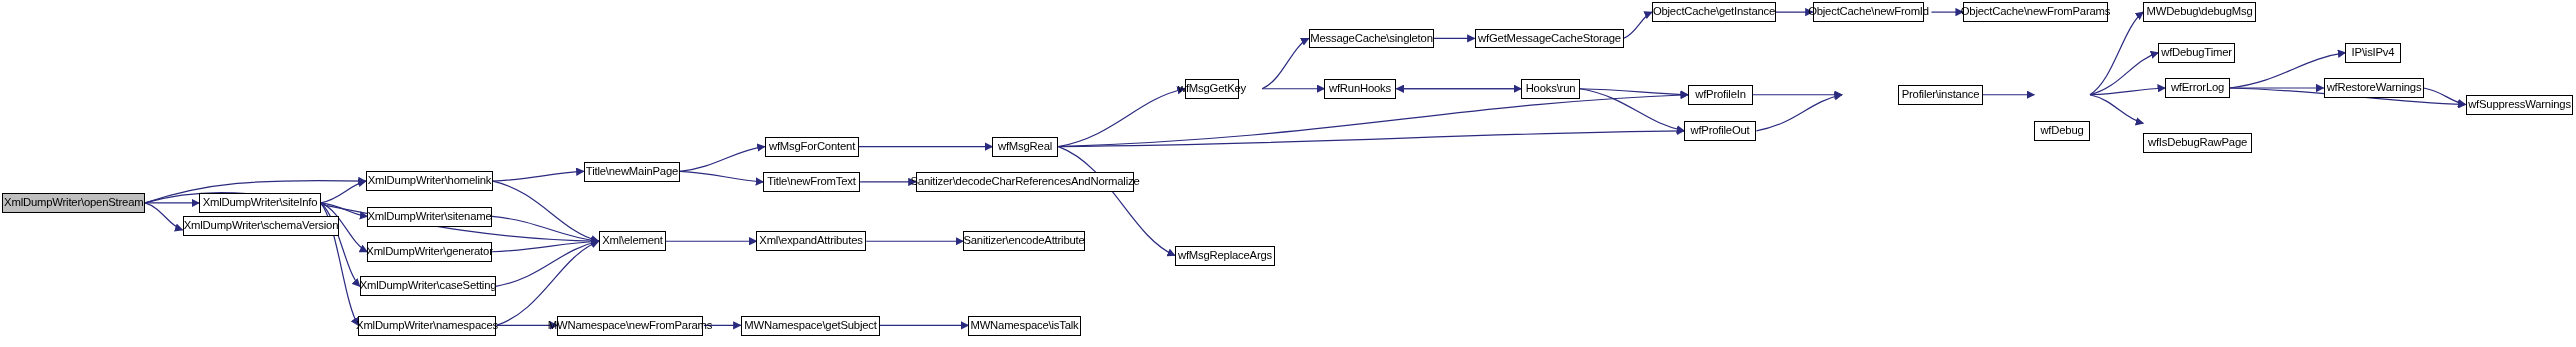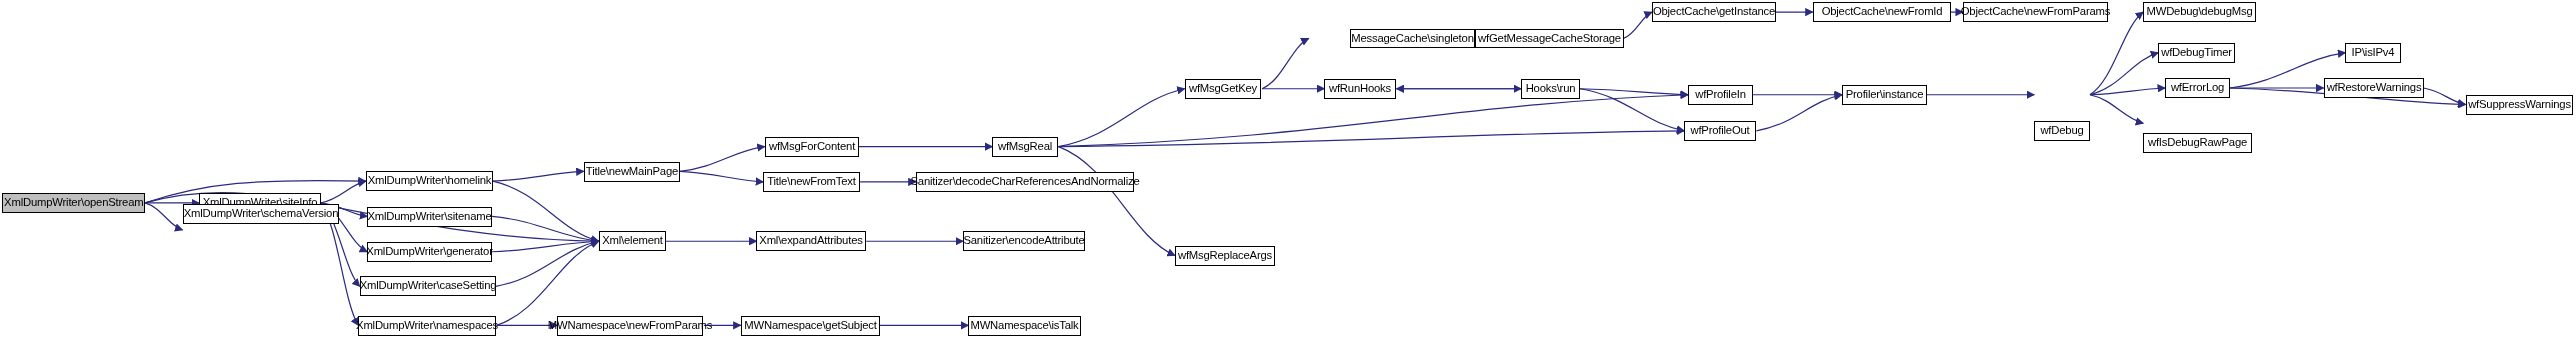--- a/index.html
+++ b/index.html
@@ -101,21 +101,21 @@
         <path d="M 3226 117 C 3251.2 120.96, 3260.72 135.04, 3282 139" fill="none" stroke="#2a2a7f" stroke-width="1.6" marker-end="url(#arrow)"></path>
       </g>
   </svg>
   <div id="node-layer">
       <div class="node root" style="left: 2.3px; top: 193px; width: 143px; height: 19.5px;">
         <span class="lbl">XmlDumpWriter\openStream</span>
       </div>
       <div class="node" style="left: 199px; top: 193px; width: 122px; height: 19.5px;">
         <span class="lbl">XmlDumpWriter\siteInfo</span>
       </div>
-      <div class="node" style="left: 183px; top: 204px; width: 156px; height: 19.5px;">
+      <div class="node" style="left: 183px; top: 216px; width: 156px; height: 19.5px;">
         <span class="lbl">XmlDumpWriter\schemaVersion</span>
       </div>
       <div class="node" style="left: 366px; top: 171px; width: 127px; height: 19.5px;">
         <span class="lbl">XmlDumpWriter\homelink</span>
       </div>
       <div class="node" style="left: 367px; top: 207px; width: 125px; height: 19.5px;">
         <span class="lbl">XmlDumpWriter\sitename</span>
       </div>
       <div class="node" style="left: 367px; top: 242px; width: 125px; height: 19.5px;">
         <span class="lbl">XmlDumpWriter\generator</span>
@@ -152,51 +152,51 @@
       </div>
       <div class="node" style="left: 916px; top: 172px; width: 218px; height: 19.5px;">
         <span class="lbl">Sanitizer\decodeCharReferencesAndNormalize</span>
       </div>
       <div class="node" style="left: 963px; top: 231px; width: 122px; height: 19.5px;">
         <span class="lbl">Sanitizer\encodeAttribute</span>
       </div>
       <div class="node" style="left: 968px; top: 316px; width: 113px; height: 19.5px;">
         <span class="lbl">MWNamespace\isTalk</span>
       </div>
-      <div class="node" style="left: 1185px; top: 79px; width: 76px; height: 19.5px;">
+      <div class="node" style="left: 1185px; top: 79px; width: 54px; height: 19.5px;">
         <span class="lbl">wfMsgGetKey</span>
       </div>
       <div class="node" style="left: 1175px; top: 246px; width: 100px; height: 19.5px;">
         <span class="lbl">wfMsgReplaceArgs</span>
       </div>
-      <div class="node" style="left: 1350px; top: 28.5px; width: 125px; height: 19.5px;">
+      <div class="node" style="left: 1309px; top: 28.5px; width: 125px; height: 19.5px;">
         <span class="lbl">MessageCache\singleton</span>
       </div>
       <div class="node" style="left: 1324px; top: 79px; width: 72px; height: 19.5px;">
         <span class="lbl">wfRunHooks</span>
       </div>
       <div class="node" style="left: 1475px; top: 28.5px; width: 149px; height: 19.5px;">
         <span class="lbl">wfGetMessageCacheStorage</span>
       </div>
       <div class="node" style="left: 1521px; top: 79px; width: 59px; height: 19.5px;">
         <span class="lbl">Hooks\run</span>
       </div>
       <div class="node" style="left: 1652px; top: 2.3px; width: 124px; height: 19.5px;">
         <span class="lbl">ObjectCache\getInstance</span>
       </div>
       <div class="node" style="left: 1688px; top: 85px; width: 65px; height: 19.5px;">
         <span class="lbl">wfProfileIn</span>
       </div>
       <div class="node" style="left: 1684px; top: 121px; width: 72px; height: 19.5px;">
         <span class="lbl">wfProfileOut</span>
       </div>
-      <div class="node" style="left: 1813px; top: 2.3px; width: 138px; height: 19.5px;">
+      <div class="node" style="left: 1813px; top: 2.3px; width: 111px; height: 19.5px;">
         <span class="lbl">ObjectCache\newFromId</span>
       </div>
-      <div class="node" style="left: 1842px; top: 85px; width: 85px; height: 19.5px;">
+      <div class="node" style="left: 1898px; top: 85px; width: 85px; height: 19.5px;">
         <span class="lbl">Profiler\instance</span>
       </div>
       <div class="node" style="left: 1963px; top: 2.3px; width: 145px; height: 19.5px;">
         <span class="lbl">ObjectCache\newFromParams</span>
       </div>
       <div class="node" style="left: 2034px; top: 85px; width: 56px; height: 19.5px; margin-top: 36px;">
         <span class="lbl">wfDebug</span>
       </div>
       <div class="node" style="left: 2143px; top: 2.3px; width: 113px; height: 19.5px;">
         <span class="lbl">MWDebug\debugMsg</span>

